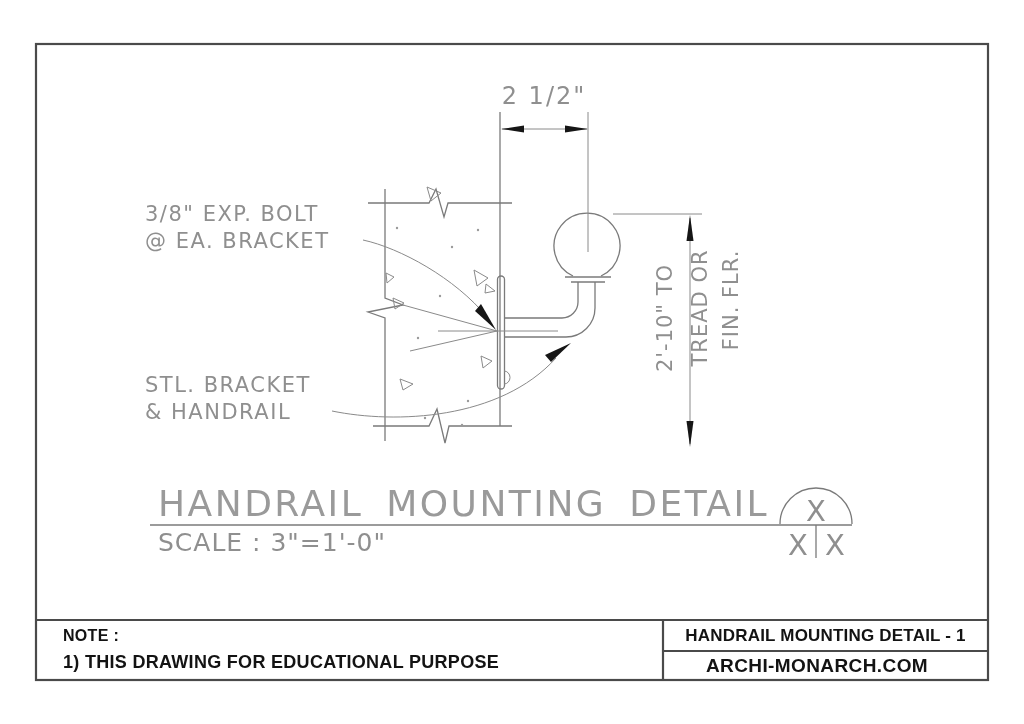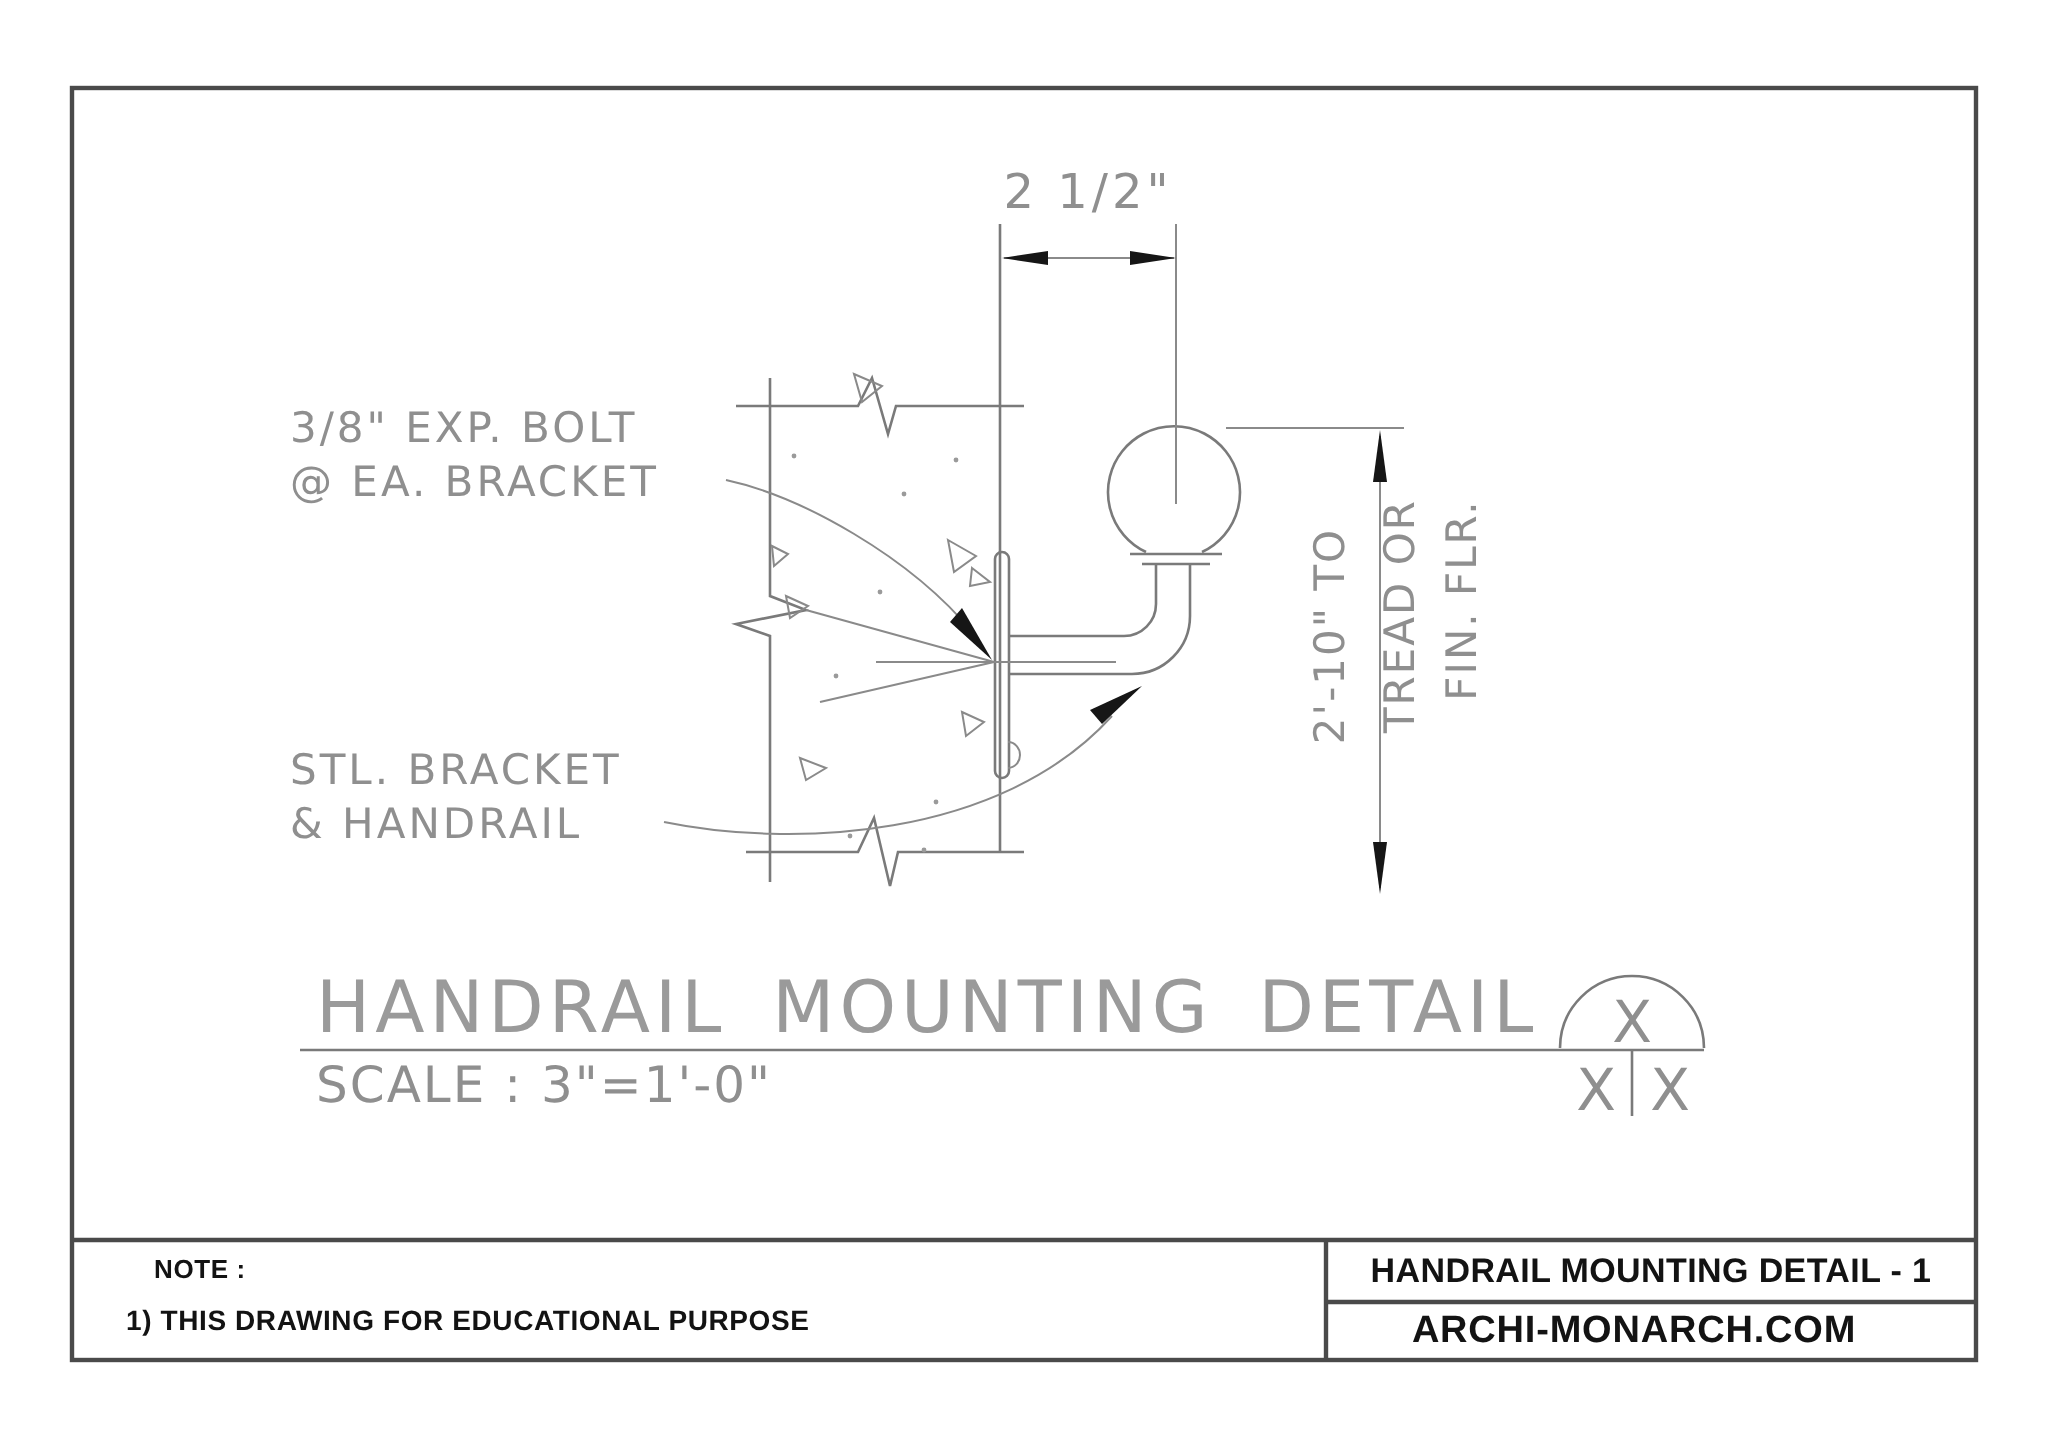--- a/index.html
+++ b/index.html
@@ -12,22 +12,22 @@
   .cad-fill{fill:#161616;stroke:none;}
   .cad-text{fill:#8f8f8f;font-family:"DejaVu Sans",sans-serif;font-weight:400;}
   .lbl{font-size:21px;letter-spacing:1.5px;}
   .dim{font-size:24px;letter-spacing:2px;}
   .vdim{font-size:21px;letter-spacing:1px;}
   .ttl{font-size:36px;letter-spacing:2.5px;word-spacing:9px;fill:#9a9a9a;}
   .scl{font-size:25px;letter-spacing:1px;}
   .cx{font-size:29px;letter-spacing:0;}
   
   .f-abs{position:absolute;color:#131313;font-family:"Liberation Sans",sans-serif;font-weight:700;}
-  .note-label{left:77px;top:627px;font-size:13px;letter-spacing:.3px;}
-  .note-text{left:63px;top:652px;font-size:14px;letter-spacing:.3px;text-align:right;}
+  .note-label{left:63px;top:627px;font-size:16px;letter-spacing:.3px;}
+  .note-text{left:63px;top:652px;font-size:18px;letter-spacing:.3px;text-align:right;}
   .cell{display:flex;align-items:center;justify-content:center;text-align:left;}
   .cell-title{left:664px;top:621px;width:323px;height:29px;font-size:17px;letter-spacing:.2px;}
   .cell-site{left:664px;top:652px;width:306px;height:27px;font-size:19px;letter-spacing:.4px;}
 </style>
 </head>
 <body>
 
 <div id="stage">
 
   <svg width="1024" height="724" viewBox="0 0 1024 724">

